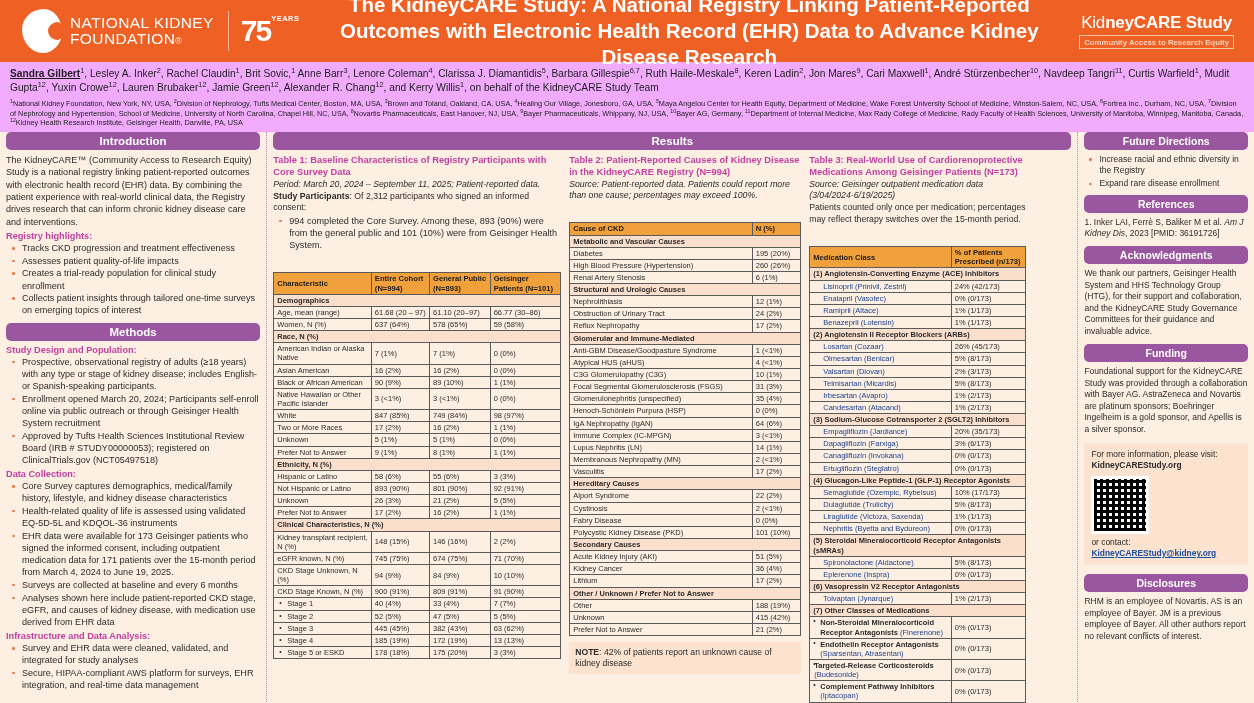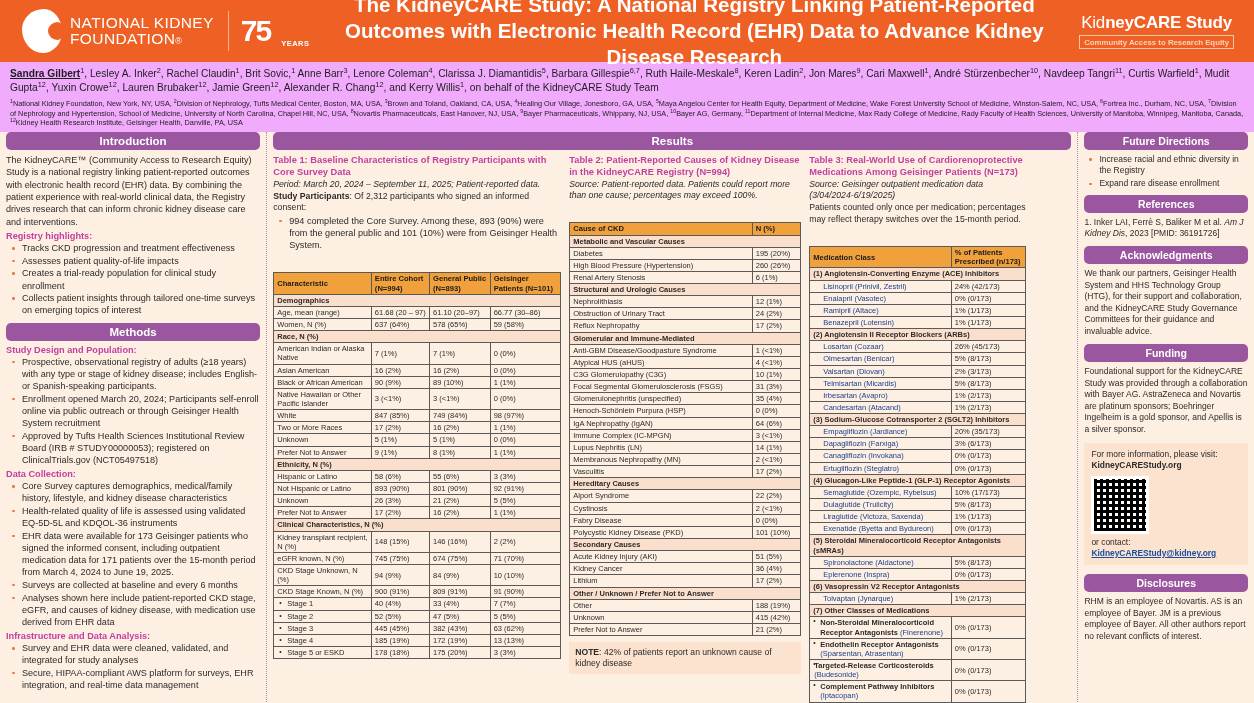--- a/index.html
+++ b/index.html
@@ -26,21 +26,21 @@
   }
   .kidney-shape:after{
     content:""; position:absolute; right:-2px; top:13px;
     width:16px; height:18px; background:#ef6024;
     border-radius:60% 40% 40% 60% / 50% 50% 50% 50%;
   }
   .nkf-text { color:#fff; line-height:1.03; letter-spacing:.4px; }
   .nkf-text .l1 { font-size:15.5px; }
   .nkf-text .l2 { font-size:15.5px; }
   .vdiv { width:1px; height:40px; background:#f9b591; margin:0 12px 0 14px; }
-  .years75 { color:#fff; display:flex; align-items:flex-end; gap:11px; }
+  .years75 { color:#fff; display:flex; align-items:flex-start; gap:1px; }
   .years75 .num { font-size:30px; font-weight:bold; letter-spacing:-2px; }
   .years75 .lbl { font-size:7.5px; font-weight:bold; letter-spacing:.5px; }
 
   .title-wrap { flex:1; text-align:center; padding:0 8px; }
   .poster-title {
     color:#fff; font-size:20.5px; font-weight:bold; line-height:1.28;
     margin:0;
   }
 
   .kc-logo { text-align:center; padding-right:12px; }
@@ -604,21 +604,21 @@
               </tr>
               <tr class="sub">
                 <td class="med-name">Dulaglutide (Trulicity)</td>
                 <td>5% (8/173)</td>
               </tr>
               <tr class="sub">
                 <td class="med-name">Liraglutide (Victoza, Saxenda)</td>
                 <td>1% (1/173)</td>
               </tr>
               <tr class="sub">
-                <td class="med-name">Exenatide (Byetta and Bydureon)</td>
+                <td class="med-name">Nephritis (Byetta and Bydureon)</td>
                 <td>0% (0/173)</td>
               </tr>
               <tr class="section">
                 <td colspan="2">(5) Steroidal Mineralocorticoid Receptor Antagonists (sMRAs)</td>
               </tr>
               <tr class="sub">
                 <td class="med-name">Spironolactone (Aldactone)</td>
                 <td>5% (8/173)</td>
               </tr>
               <tr class="sub">

